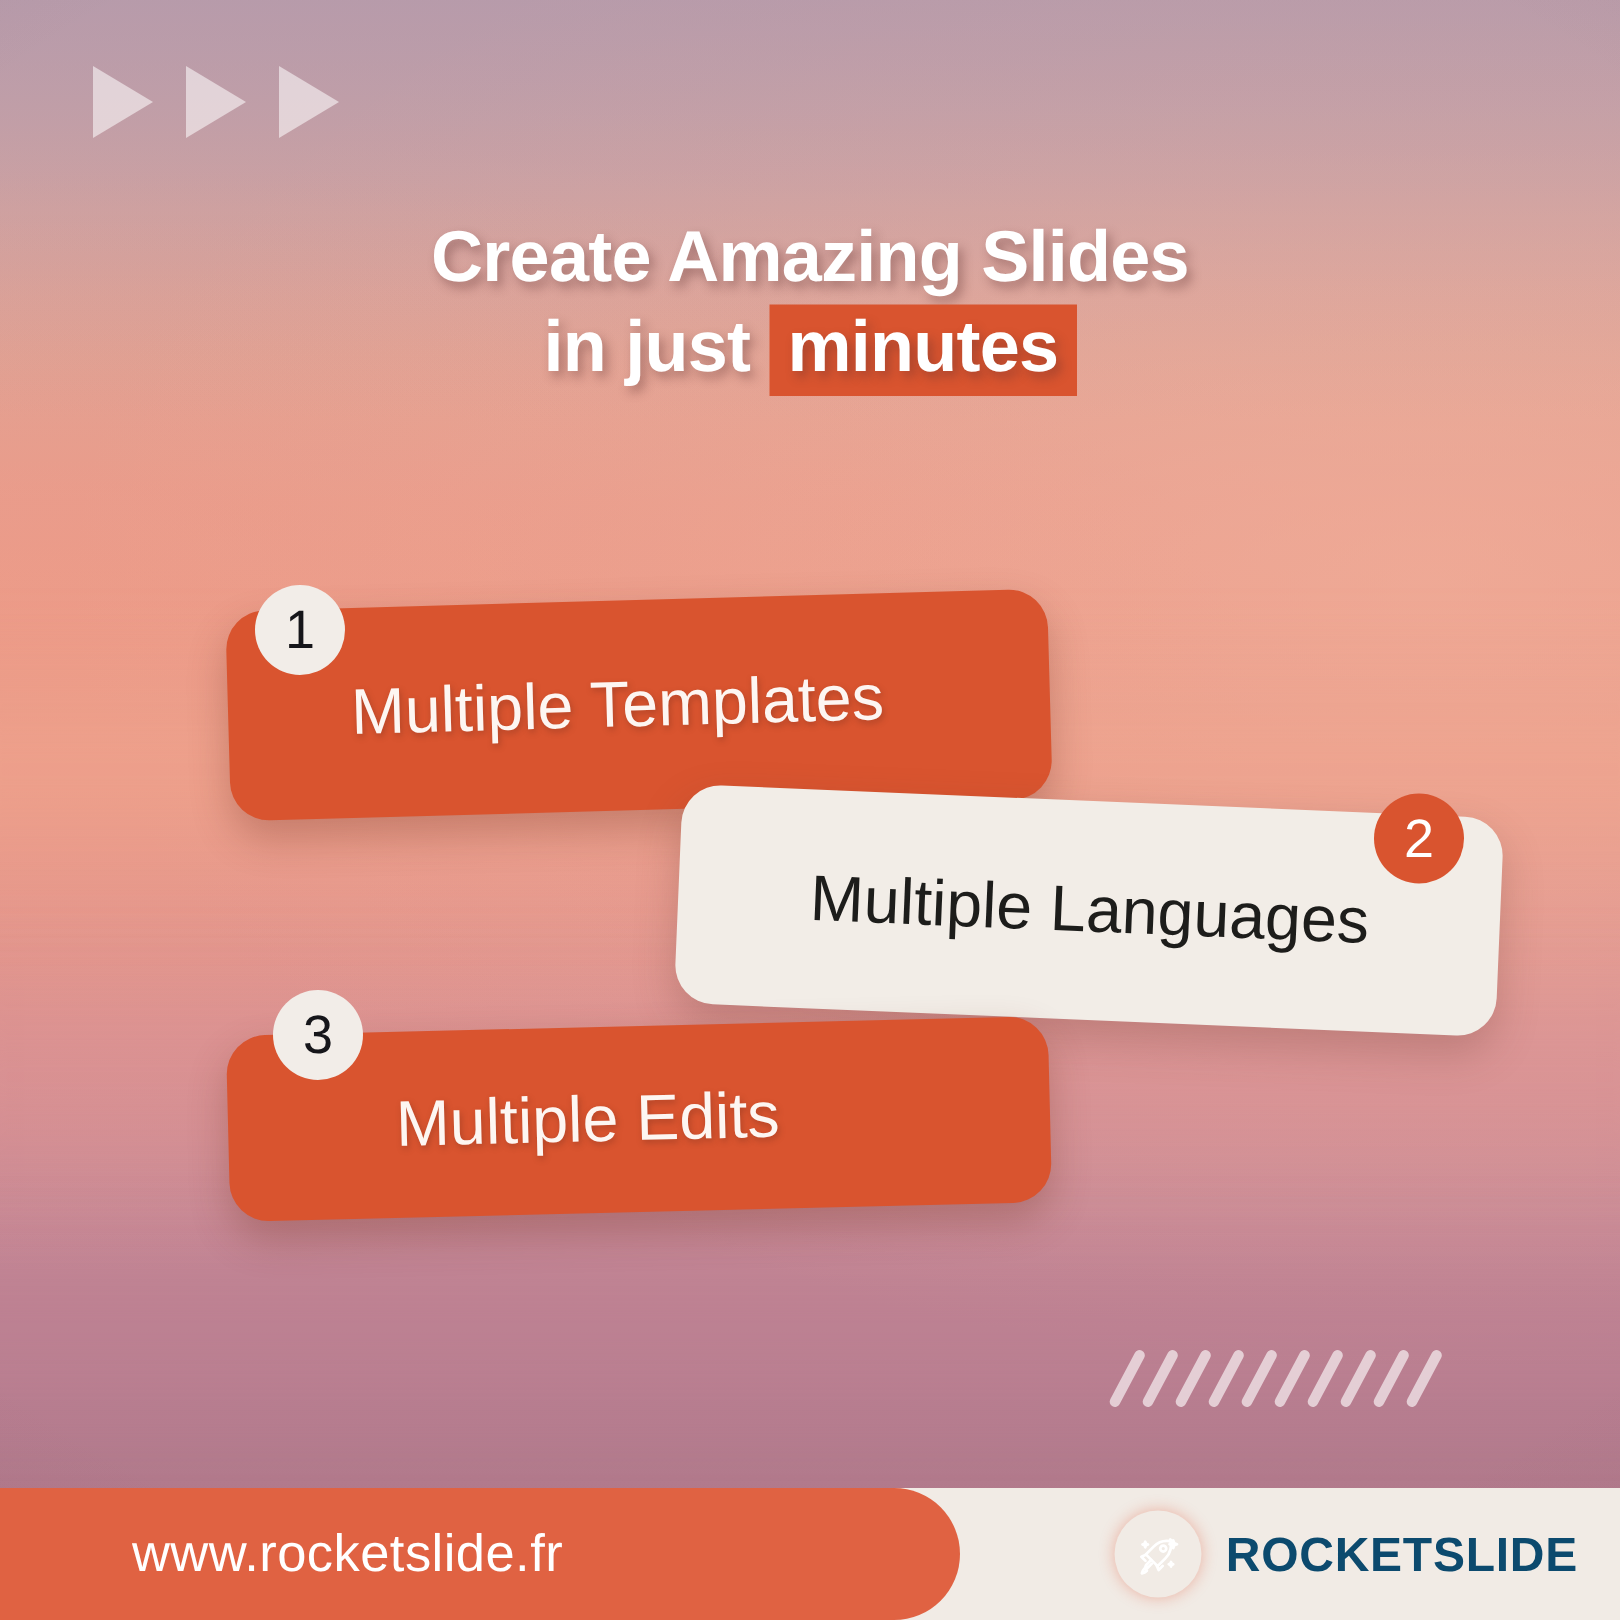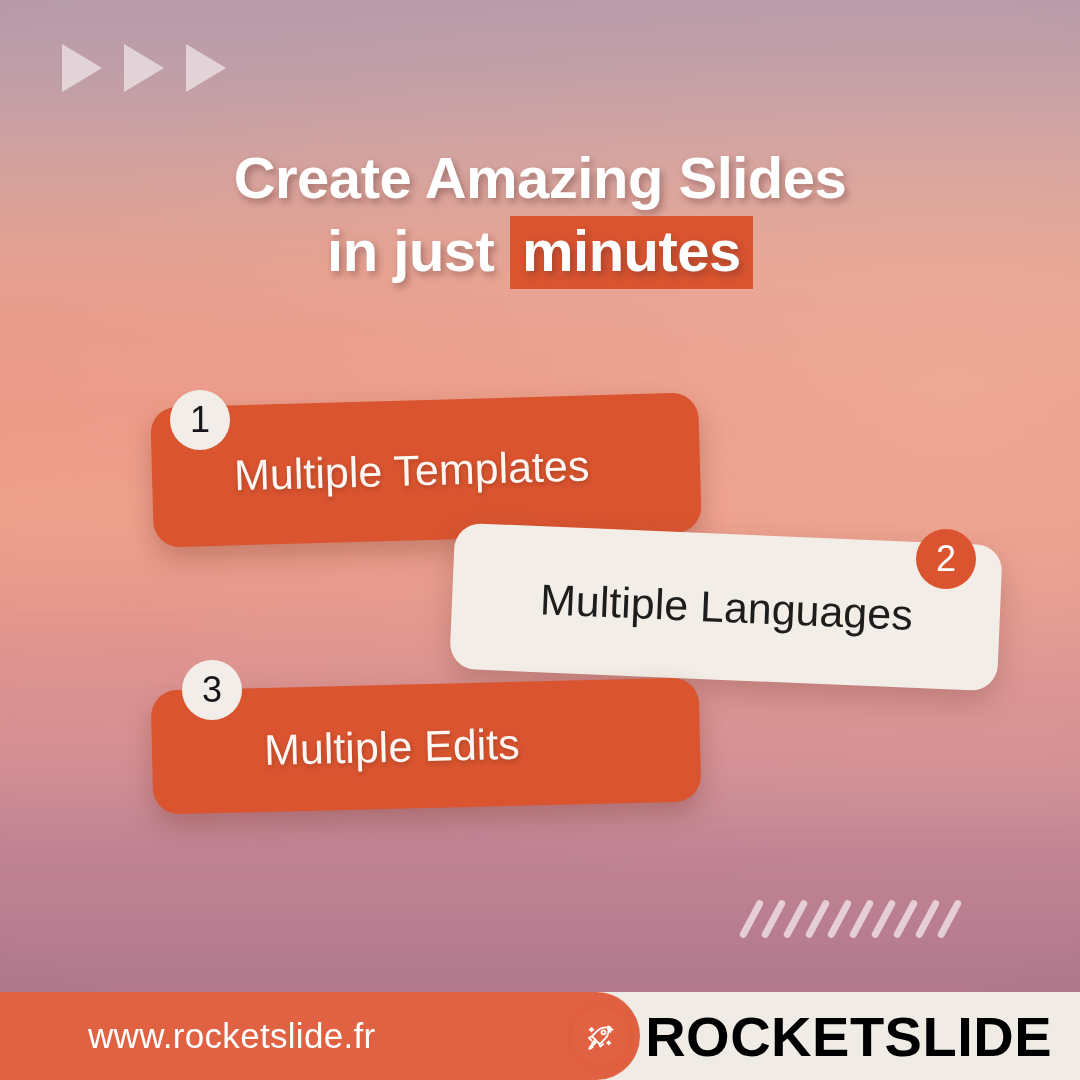--- a/index.html
+++ b/index.html
@@ -100,21 +100,21 @@
 
   
   .headline {
     position: absolute;
     left: 0; right: 0;
     top: 142px;
     text-align: center;
     z-index: 6;
     color: #ffffff;
     font-weight: bold;
-    font-size: 58px;
+    font-size: 48px;
     line-height: 1.25;
     letter-spacing: -0.5px;
     text-shadow: 3px 4px 7px rgba(90,45,45,0.40);
   }
   .headline .line { display: block; white-space: nowrap; }
   .headline .hl {
     background: #d9542f;
     padding: 2px 12px 6px 12px;
     box-decoration-break: clone;
     margin-top: 24px;
@@ -248,23 +248,23 @@
   .logo-circle {
     width: 58px; height: 58px;
     border-radius: 50%;
     background: radial-gradient(circle at 38% 32%, #f4estuff 0%, #ef5b36 0%, #e0431f 100%);
     display: flex;
     align-items: center;
     justify-content: center;
     box-shadow: 0 0 10px rgba(224,67,31,0.35);
   }
   .brand-name {
-    font-size: 56px;
+    font-size: 32px;
     font-weight: bold;
-    color: #000000;
+    color: #0c4a6e;
     letter-spacing: 0.5px;
   }
 </style>
 </head>
 <body>
 
 <div class="poster">
 
   <div class="bg-base"></div>
   <div class="bg-warm-right"></div>

